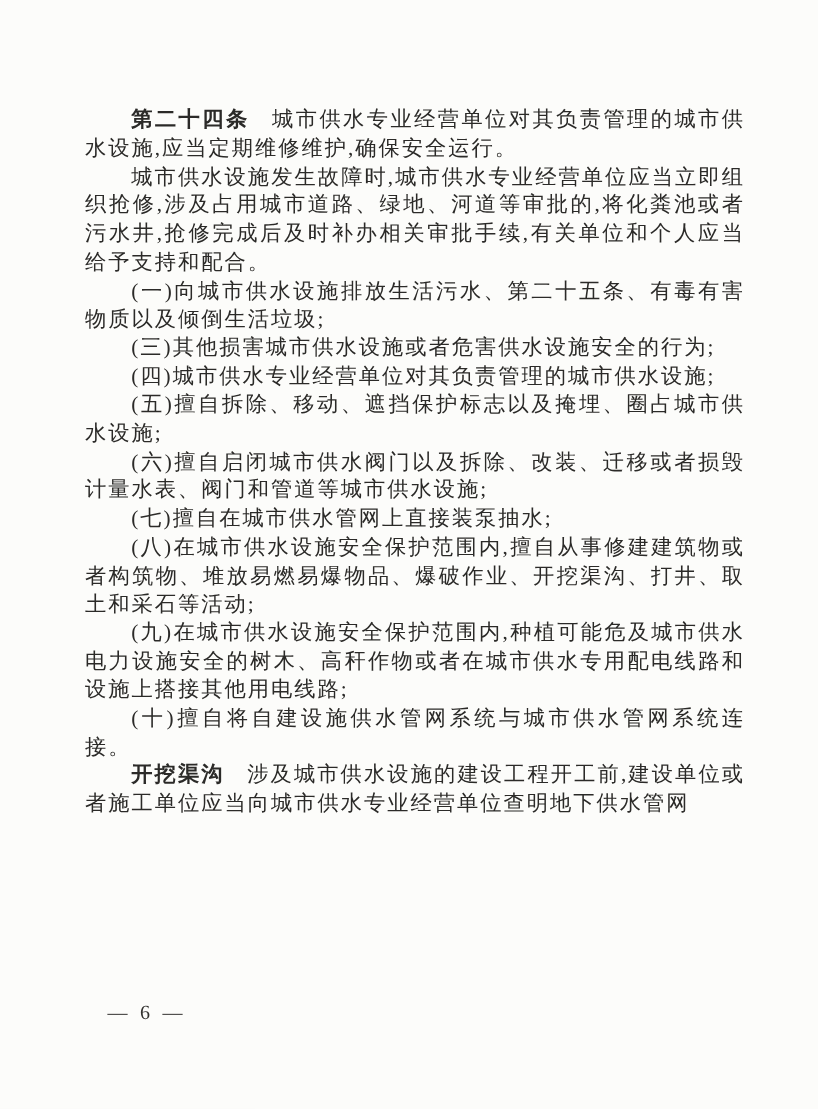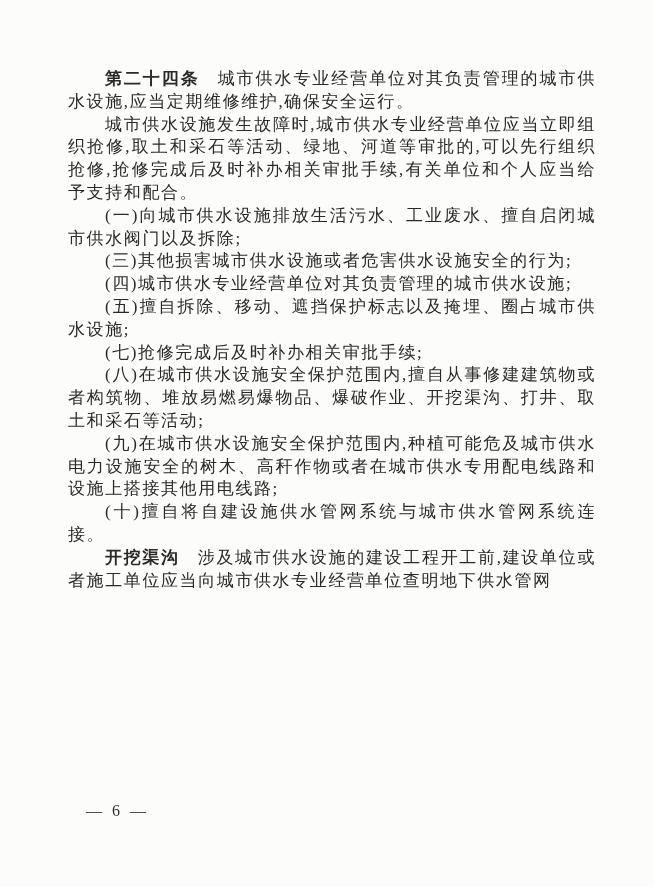--- a/index.html
+++ b/index.html
@@ -15,21 +15,21 @@
   .page {
     position: relative;
     width: 654px;
     height: 887px;
     background: #fcfcfa;
     overflow: hidden;
   }
   .content {
     position: absolute;
     left: 68px;
-    top: 68px;
+    top: 85px;
     width: 528px;
     color: #2b2a28;
     font-size: 17px;
     line-height: 22.8px;
     letter-spacing: 1.6px;
     text-align: justify;
   }
   .para {
     margin: 0;
     text-indent: 37px;
@@ -48,25 +48,26 @@
     font-size: 16px;
     letter-spacing: 3px;
   }
 </style>
 </head>
 <body>
 
 <div class="page">
   <div class="content">
     <p class="para"><span class="heading">第二十四条</span><span class="ptext">城市供水专业经营单位对其负责管理的城市供水设施,应当定期维修维护,确保安全运行。</span></p>
-    <p class="para"><span class="heading"></span><span class="ptext">城市供水设施发生故障时,城市供水专业经营单位应当立即组织抢修,取土和采石等活动、绿地、河道等审批的,可以先行组织抢修,抢修完成后及时补办相关审批手续,有关单位和个人应当给予支持和配合。</span></p>
-    <p class="para"><span class="heading"></span><span class="ptext">(一)向城市供水设施排放生活污水、工业废水、擅自启闭城市供水阀门以及拆除;</span></p>
+    <p class="para"><span class="heading"></span><span class="ptext">城市供水设施发生故障时,城市供水专业经营单位应当立即组织抢修,涉及占用城市道路、绿地、河道等审批的,将化粪池或者污水井,抢修完成后及时补办相关审批手续,有关单位和个人应当给予支持和配合。</span></p>
+    <p class="para"><span class="heading"></span><span class="ptext">(一)向城市供水设施排放生活污水、第二十五条、有毒有害物质以及倾倒生活垃圾;</span></p>
     <p class="para"><span class="heading"></span><span class="ptext">(三)其他损害城市供水设施或者危害供水设施安全的行为;</span></p>
     <p class="para"><span class="heading"></span><span class="ptext">(四)城市供水专业经营单位对其负责管理的城市供水设施;</span></p>
     <p class="para"><span class="heading"></span><span class="ptext">(五)擅自拆除、移动、遮挡保护标志以及掩埋、圈占城市供水设施;</span></p>
-    <p class="para"><span class="heading"></span><span class="ptext">(七)抢修完成后及时补办相关审批手续;</span></p>
+    <p class="para"><span class="heading"></span><span class="ptext">(六)擅自启闭城市供水阀门以及拆除、改装、迁移或者损毁计量水表、阀门和管道等城市供水设施;</span></p>
+    <p class="para"><span class="heading"></span><span class="ptext">(七)擅自在城市供水管网上直接装泵抽水;</span></p>
     <p class="para"><span class="heading"></span><span class="ptext">(八)在城市供水设施安全保护范围内,擅自从事修建建筑物或者构筑物、堆放易燃易爆物品、爆破作业、开挖渠沟、打井、取土和采石等活动;</span></p>
     <p class="para"><span class="heading"></span><span class="ptext">(九)在城市供水设施安全保护范围内,种植可能危及城市供水电力设施安全的树木、高秆作物或者在城市供水专用配电线路和设施上搭接其他用电线路;</span></p>
     <p class="para"><span class="heading"></span><span class="ptext">(十)擅自将自建设施供水管网系统与城市供水管网系统连接。</span></p>
     <p class="para"><span class="heading">开挖渠沟</span><span class="ptext">涉及城市供水设施的建设工程开工前,建设单位或者施工单位应当向城市供水专业经营单位查明地下供水管网</span></p>
   </div>
   <div class="footer">— 6 —</div>
 </div>
 
 </body></html>

